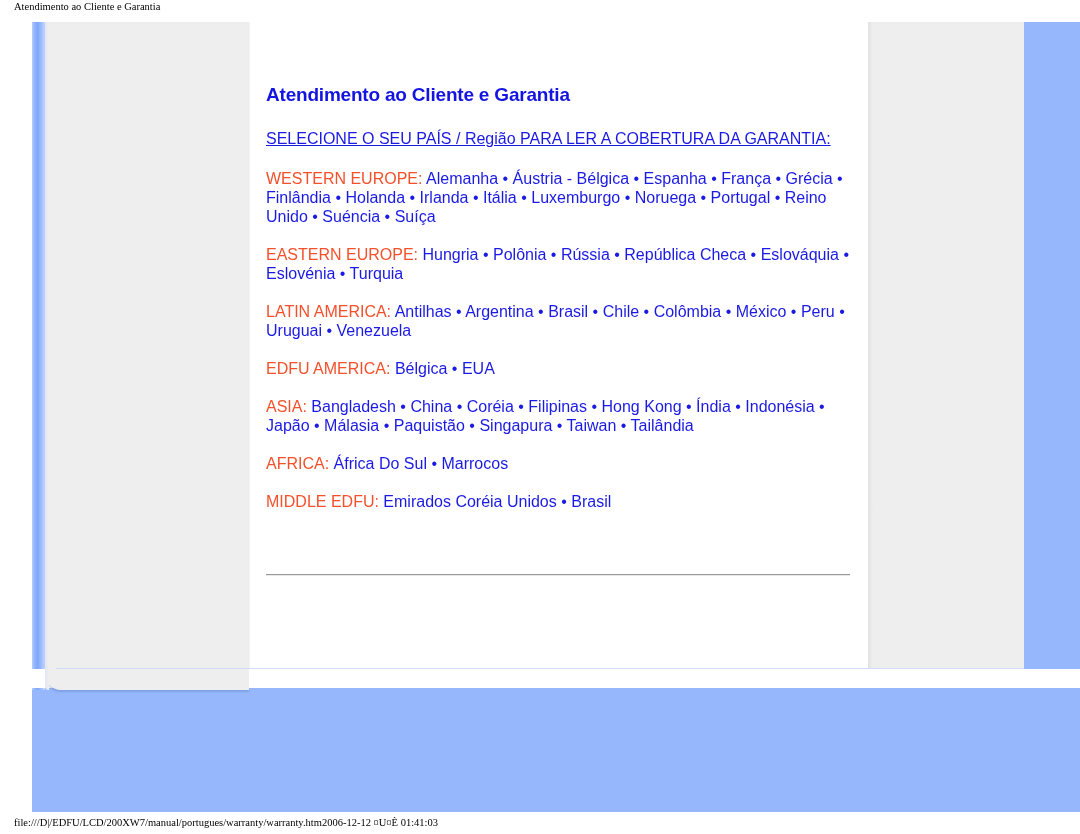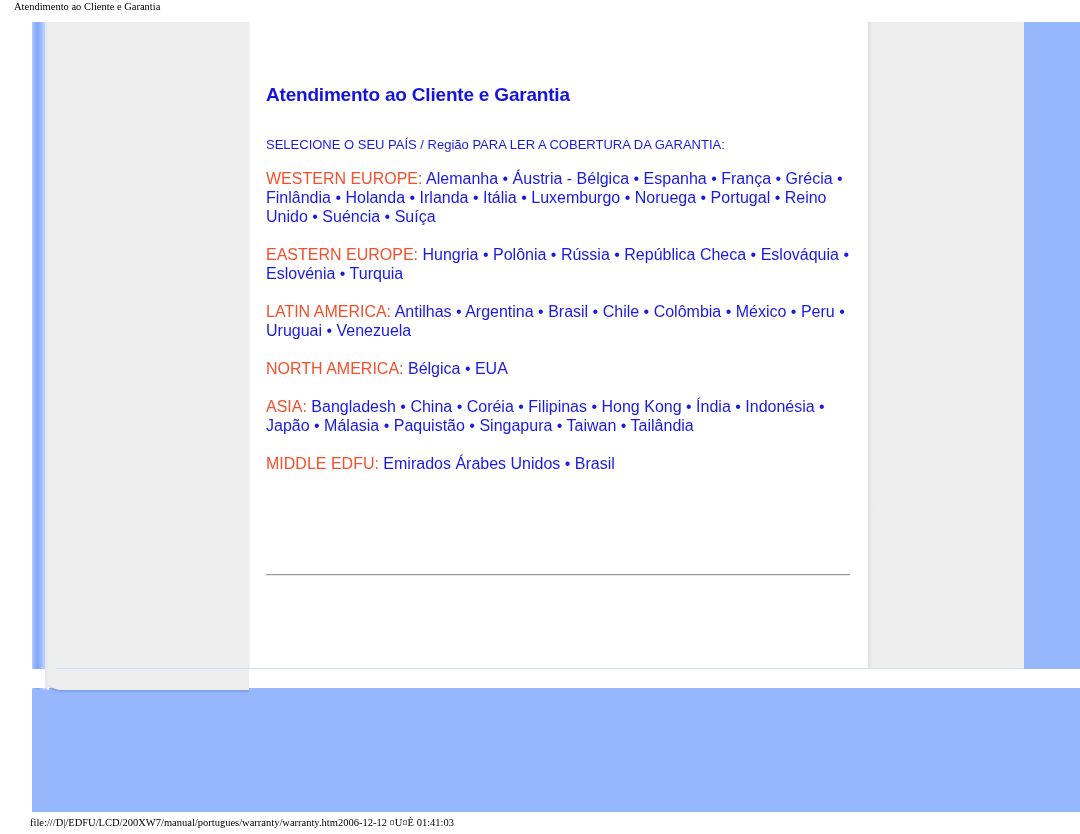--- a/index.html
+++ b/index.html
@@ -32,21 +32,21 @@
   }
   .print-footer {
     position: absolute;
     left: 0; bottom: 0;
     width: 1080px;
     height: 22px;
     font-family: "Liberation Serif", serif;
     font-size: 10.5px;
     color: #000000;
     line-height: 22px;
-    padding-left: 30px;
+    padding-left: 14px;
     box-sizing: border-box;
     white-space: nowrap;
   }
 
   
   .page-canvas {
     position: absolute;
     left: 0;
     top: 14px;
     width: 1080px;
@@ -181,25 +181,26 @@
     font-size: 19px;
     font-weight: bold;
     color: #1414e0;
     letter-spacing: -0.2px;
     white-space: nowrap;
   }
 
   .lead {
     position: absolute;
     left: 0;
-    top: 114px;
+    top: 108px;
     width: 592px;
-    font-size: 13px;
+    font-size: 16px;
     color: #1a1ae4;
     line-height: 17px;
+    text-decoration: underline;
   }
 
   .regions {
     position: absolute;
     left: 0;
     top: 147px;
     width: 590px;
   }
 
   .region-block {
@@ -258,23 +259,24 @@
   <div class="body-wrap">
 
     <h1 class="page-title">Atendimento ao Cliente e Garantia</h1>
 
     <div class="lead">SELECIONE O SEU PAÍS / Região PARA LER A COBERTURA DA GARANTIA:</div>
 
     <div class="regions" id="regions-container">
         <div class="region-block"><span class="region-label">WESTERN EUROPE:</span> <a class="region-link" href="#">Alemanha</a><span class="region-sep"> • </span><a class="region-link" href="#">Áustria - Bélgica</a><span class="region-sep"> • </span><a class="region-link" href="#">Espanha</a><span class="region-sep"> • </span><a class="region-link" href="#">França</a><span class="region-sep"> • </span><a class="region-link" href="#">Grécia</a><span class="region-sep"> • </span><a class="region-link" href="#">Finlândia</a><span class="region-sep"> • </span><a class="region-link" href="#">Holanda</a><span class="region-sep"> • </span><a class="region-link" href="#">Irlanda</a><span class="region-sep"> • </span><a class="region-link" href="#">Itália</a><span class="region-sep"> • </span><a class="region-link" href="#">Luxemburgo</a><span class="region-sep"> • </span><a class="region-link" href="#">Noruega</a><span class="region-sep"> • </span><a class="region-link" href="#">Portugal</a><span class="region-sep"> • </span><a class="region-link" href="#">Reino Unido</a><span class="region-sep"> • </span><a class="region-link" href="#">Suéncia</a><span class="region-sep"> • </span><a class="region-link" href="#">Suíça</a></div>
         <div class="region-block"><span class="region-label">EASTERN EUROPE:</span> <a class="region-link" href="#">Hungria</a><span class="region-sep"> • </span><a class="region-link" href="#">Polônia</a><span class="region-sep"> • </span><a class="region-link" href="#">Rússia</a><span class="region-sep"> • </span><a class="region-link" href="#">República Checa</a><span class="region-sep"> • </span><a class="region-link" href="#">Eslováquia</a><span class="region-sep"> • </span><a class="region-link" href="#">Eslovénia</a><span class="region-sep"> • </span><a class="region-link" href="#">Turquia</a></div>
         <div class="region-block"><span class="region-label">LATIN AMERICA:</span> <a class="region-link" href="#">Antilhas</a><span class="region-sep"> • </span><a class="region-link" href="#">Argentina</a><span class="region-sep"> • </span><a class="region-link" href="#">Brasil</a><span class="region-sep"> • </span><a class="region-link" href="#">Chile</a><span class="region-sep"> • </span><a class="region-link" href="#">Colômbia</a><span class="region-sep"> • </span><a class="region-link" href="#">México</a><span class="region-sep"> • </span><a class="region-link" href="#">Peru</a><span class="region-sep"> • </span><a class="region-link" href="#">Uruguai</a><span class="region-sep"> • </span><a class="region-link" href="#">Venezuela</a></div>
-        <div class="region-block"><span class="region-label">NORTH AMERICA:</span> <a class="region-link" href="#">Bélgica</a><span class="region-sep"> • </span><a class="region-link" href="#">EUA</a></div>
+        <div class="region-block"><span class="region-label">EDFU AMERICA:</span> <a class="region-link" href="#">Bélgica</a><span class="region-sep"> • </span><a class="region-link" href="#">EUA</a></div>
         <div class="region-block"><span class="region-label">ASIA:</span> <a class="region-link" href="#">Bangladesh</a><span class="region-sep"> • </span><a class="region-link" href="#">China</a><span class="region-sep"> • </span><a class="region-link" href="#">Coréia</a><span class="region-sep"> • </span><a class="region-link" href="#">Filipinas</a><span class="region-sep"> • </span><a class="region-link" href="#">Hong Kong</a><span class="region-sep"> • </span><a class="region-link" href="#">Índia</a><span class="region-sep"> • </span><a class="region-link" href="#">Indonésia</a><span class="region-sep"> • </span><a class="region-link" href="#">Japão</a><span class="region-sep"> • </span><a class="region-link" href="#">Málasia</a><span class="region-sep"> • </span><a class="region-link" href="#">Paquistão</a><span class="region-sep"> • </span><a class="region-link" href="#">Singapura</a><span class="region-sep"> • </span><a class="region-link" href="#">Taiwan</a><span class="region-sep"> • </span><a class="region-link" href="#">Tailândia</a></div>
-        <div class="region-block"><span class="region-label">MIDDLE EDFU:</span> <a class="region-link" href="#">Emirados Árabes Unidos</a><span class="region-sep"> • </span><a class="region-link" href="#">Brasil</a></div>
+        <div class="region-block"><span class="region-label">AFRICA:</span> <a class="region-link" href="#">África Do Sul</a><span class="region-sep"> • </span><a class="region-link" href="#">Marrocos</a></div>
+        <div class="region-block"><span class="region-label">MIDDLE EDFU:</span> <a class="region-link" href="#">Emirados Coréia Unidos</a><span class="region-sep"> • </span><a class="region-link" href="#">Brasil</a></div>
       </div>
 
     <hr class="content-rule">
   </div>
 
 </div>
 
 <div class="print-footer">file:///D|/EDFU/LCD/200XW7/manual/portugues/warranty/warranty.htm2006-12-12 ¤U¤È 01:41:03</div>
 
 </body></html>

